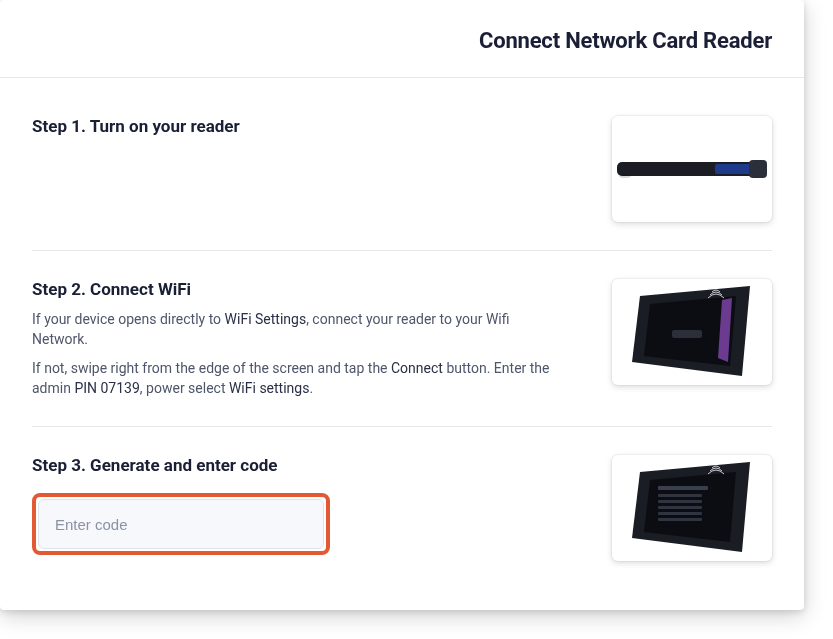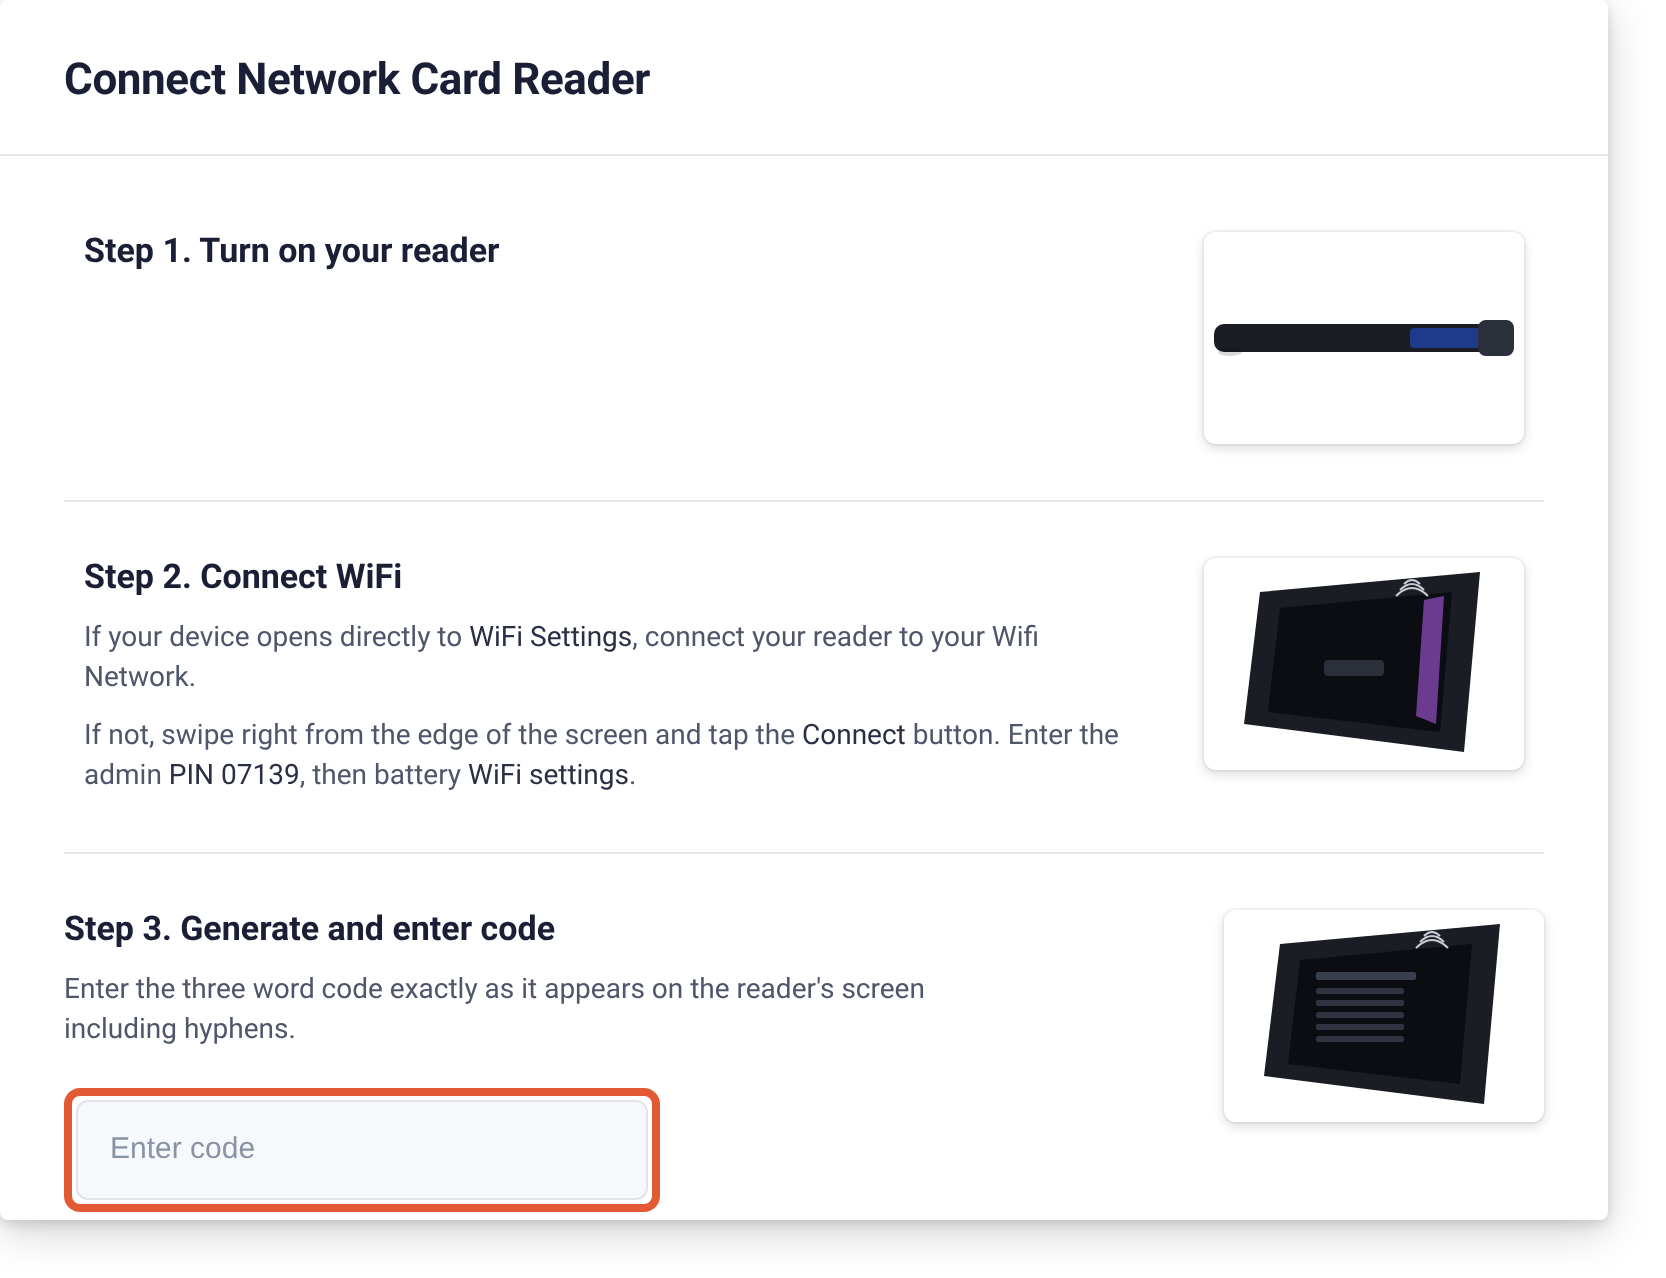--- a/index.html
+++ b/index.html
@@ -19,34 +19,35 @@
       box-shadow: 0 6px 22px rgba(0,0,0,0.18), 0 2px 6px rgba(0,0,0,0.12);
       border-radius: 4px;
       position: absolute;
       top: 0;
       left: 0;
       overflow: hidden;
     }
     .header {
       padding: 28px 32px 24px 32px;
       border-bottom: 1px solid #e6e8ec;
+      text-align: right;
     }
     .header h1 {
       font-size: 22px;
       font-weight: 700;
       color: #1a1f36;
       letter-spacing: -0.2px;
     }
     .content {
       padding: 10px 32px 28px 32px;
     }
     .step {
       display: flex;
       align-items: flex-start;
-      justify-content: center;
+      justify-content: space-between;
       padding-top: 28px;
       padding-bottom: 28px;
       border-bottom: 1px solid #e6e8ec;
     }
     .step:last-child { border-bottom: none; padding-bottom: 0; }
     .step-text {
       flex: 1;
       padding-right: 28px;
       max-width: 560px;
     }
@@ -141,38 +142,37 @@
       </div>
     </div>
 
     <div class="step">
       <div class="step-text">
         <h2>Step 2. Connect WiFi</h2>
         <p>
           <span>If your device opens directly to </span><span class="bold">WiFi Settings</span><span>, connect your reader to your Wifi Network.</span>
         </p>
         <p>
-          <span>If not, swipe right from the edge of the screen and tap the </span><span class="bold">Connect</span><span> button. Enter the admin </span><span class="bold">PIN 07139</span><span>, then battery </span><span class="bold">WiFi settings</span><span>.</span>
+          <span>If not, swipe right from the edge of the screen and tap the </span><span class="bold">Connect</span><span> button. Enter the admin </span><span class="bold">PIN 07139</span><span>, power select </span><span class="bold">WiFi settings</span><span>.</span>
         </p>
       </div>
       <div class="thumb">
         <svg class="reader-persp" viewBox="0 0 140 100">
           <polygon points="18,14 128,4 120,94 10,80" fill="#1a1d24"></polygon>
           <polygon points="28,22 114,14 108,84 22,74" fill="#0b0d12"></polygon>
           <polygon points="100,18 110,16 106,80 96,76" fill="#6b3b8f"></polygon>
           <rect x="50" y="48" width="30" height="8" rx="2" fill="#2a2f3a"></rect>
           <path d="M90 10 q4 -4 8 0 M88 13 q6 -6 12 0 M86 16 q8 -8 16 0" stroke="#c9ccd4" stroke-width="1" fill="none"></path>
         </svg>
       </div>
     </div>
 
     <div class="step">
       <div class="step-text" style="max-width:600px;">
         <h2>Step 3. Generate and enter code</h2>
-        <p style="max-width:440px;">Enter the three word code exactly as it appears on the reader's screen including hyphens.</p>
 
         <div class="input-row">
           <div class="input-wrap code-wrap">
             <input type="text" class="text-input" placeholder="Enter code" style="">
           </div>
         </div>
       </div>
       <div class="thumb">
         <svg class="reader-persp" viewBox="0 0 140 100">
           <polygon points="18,14 128,4 120,94 10,80" fill="#1a1d24"></polygon>

